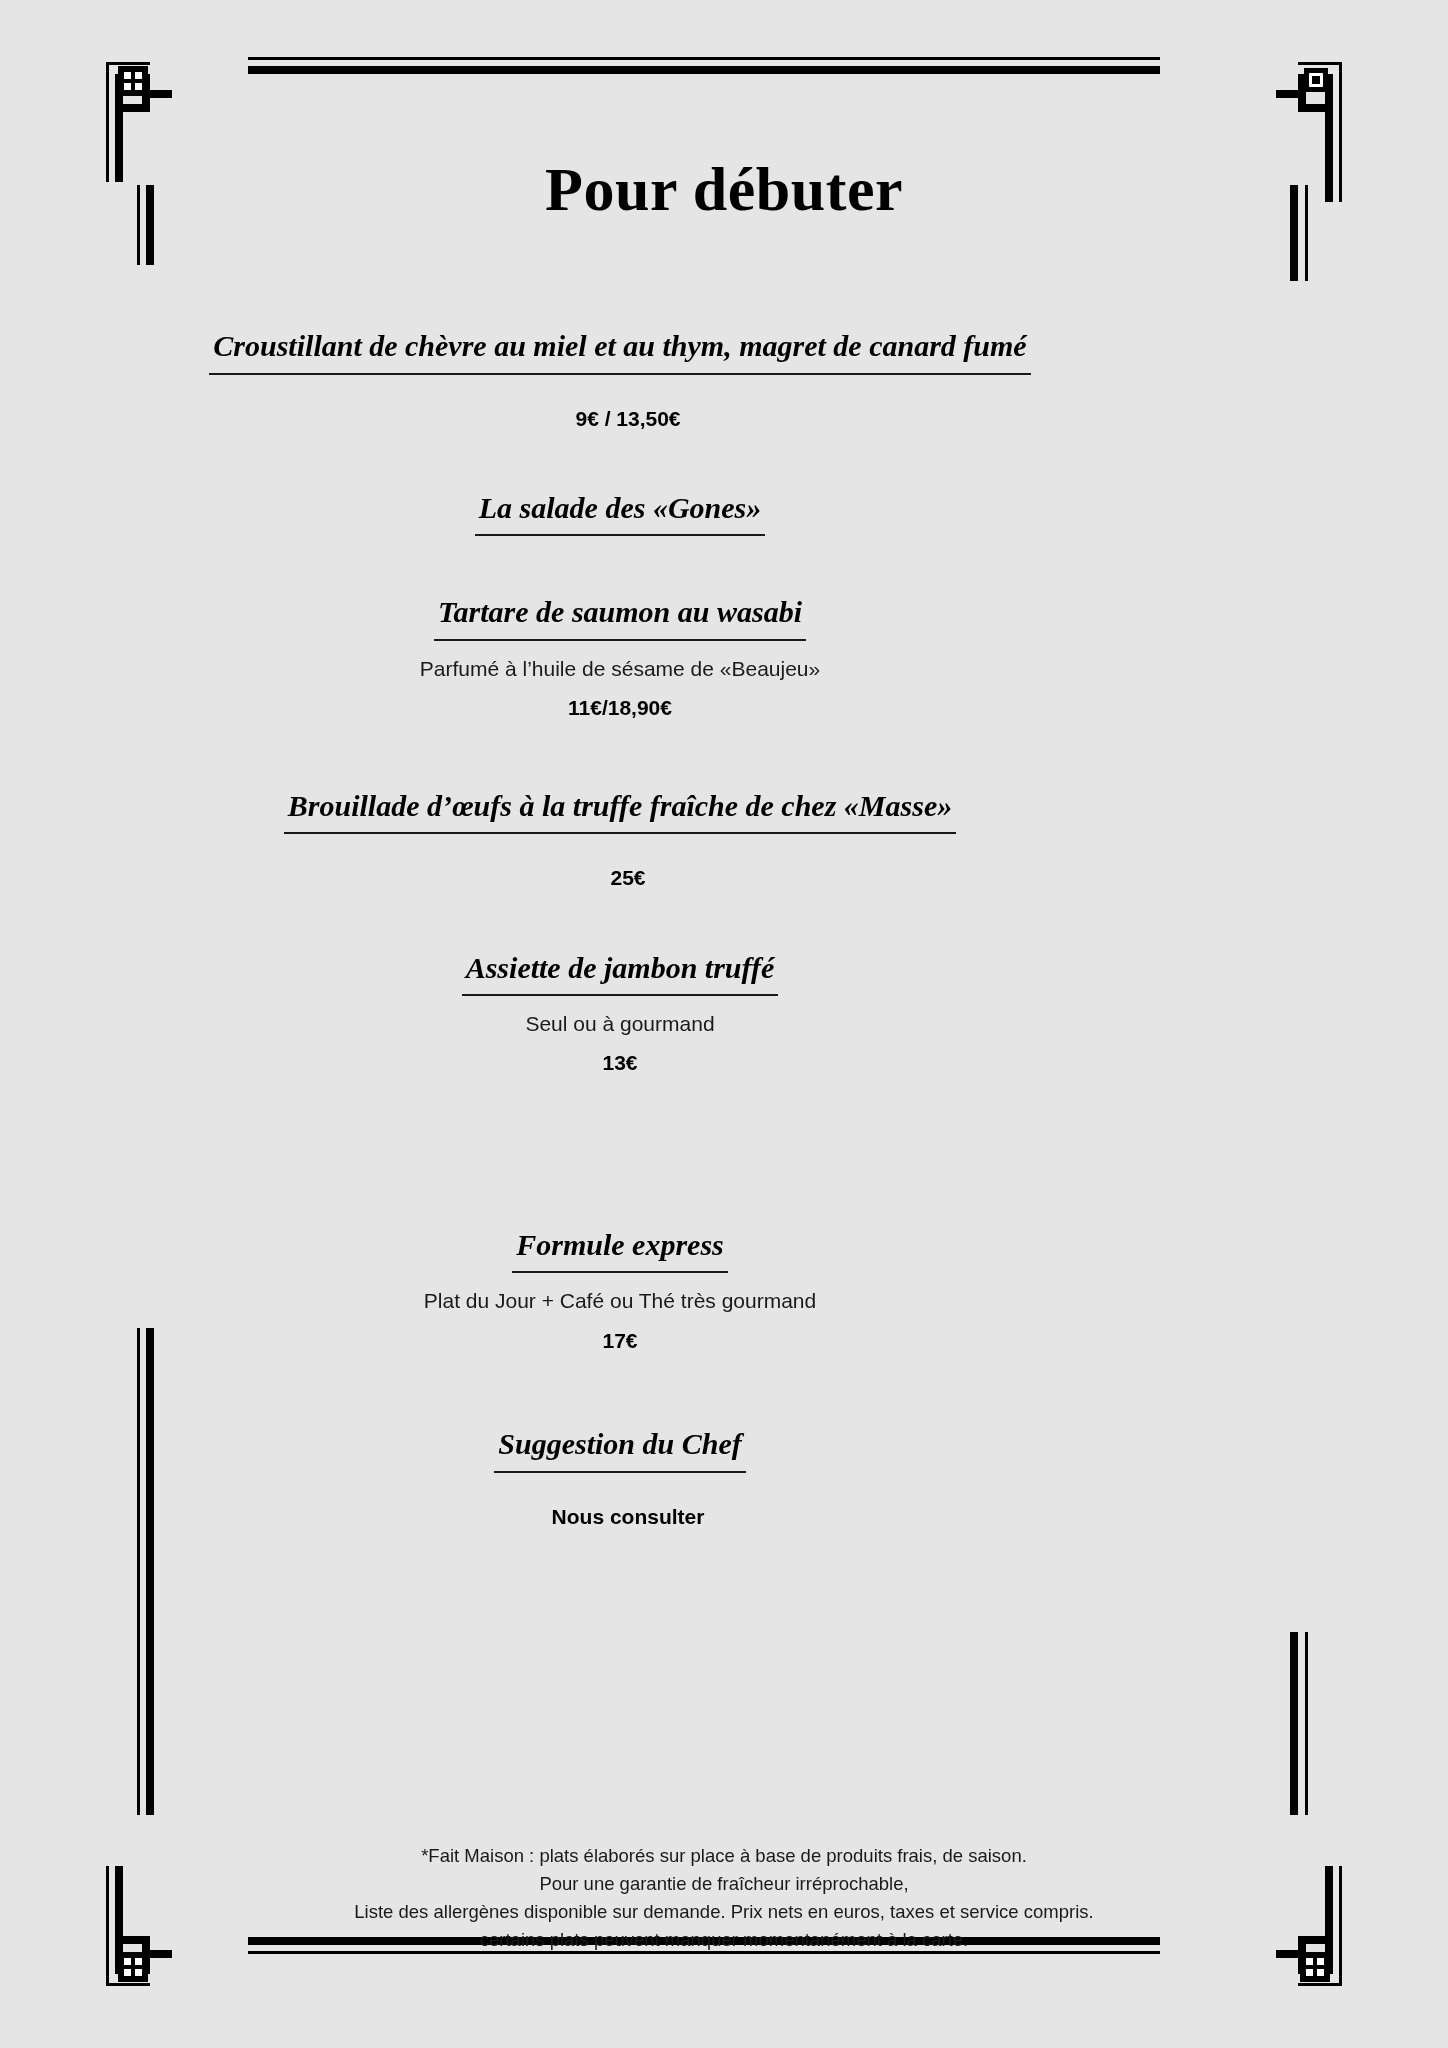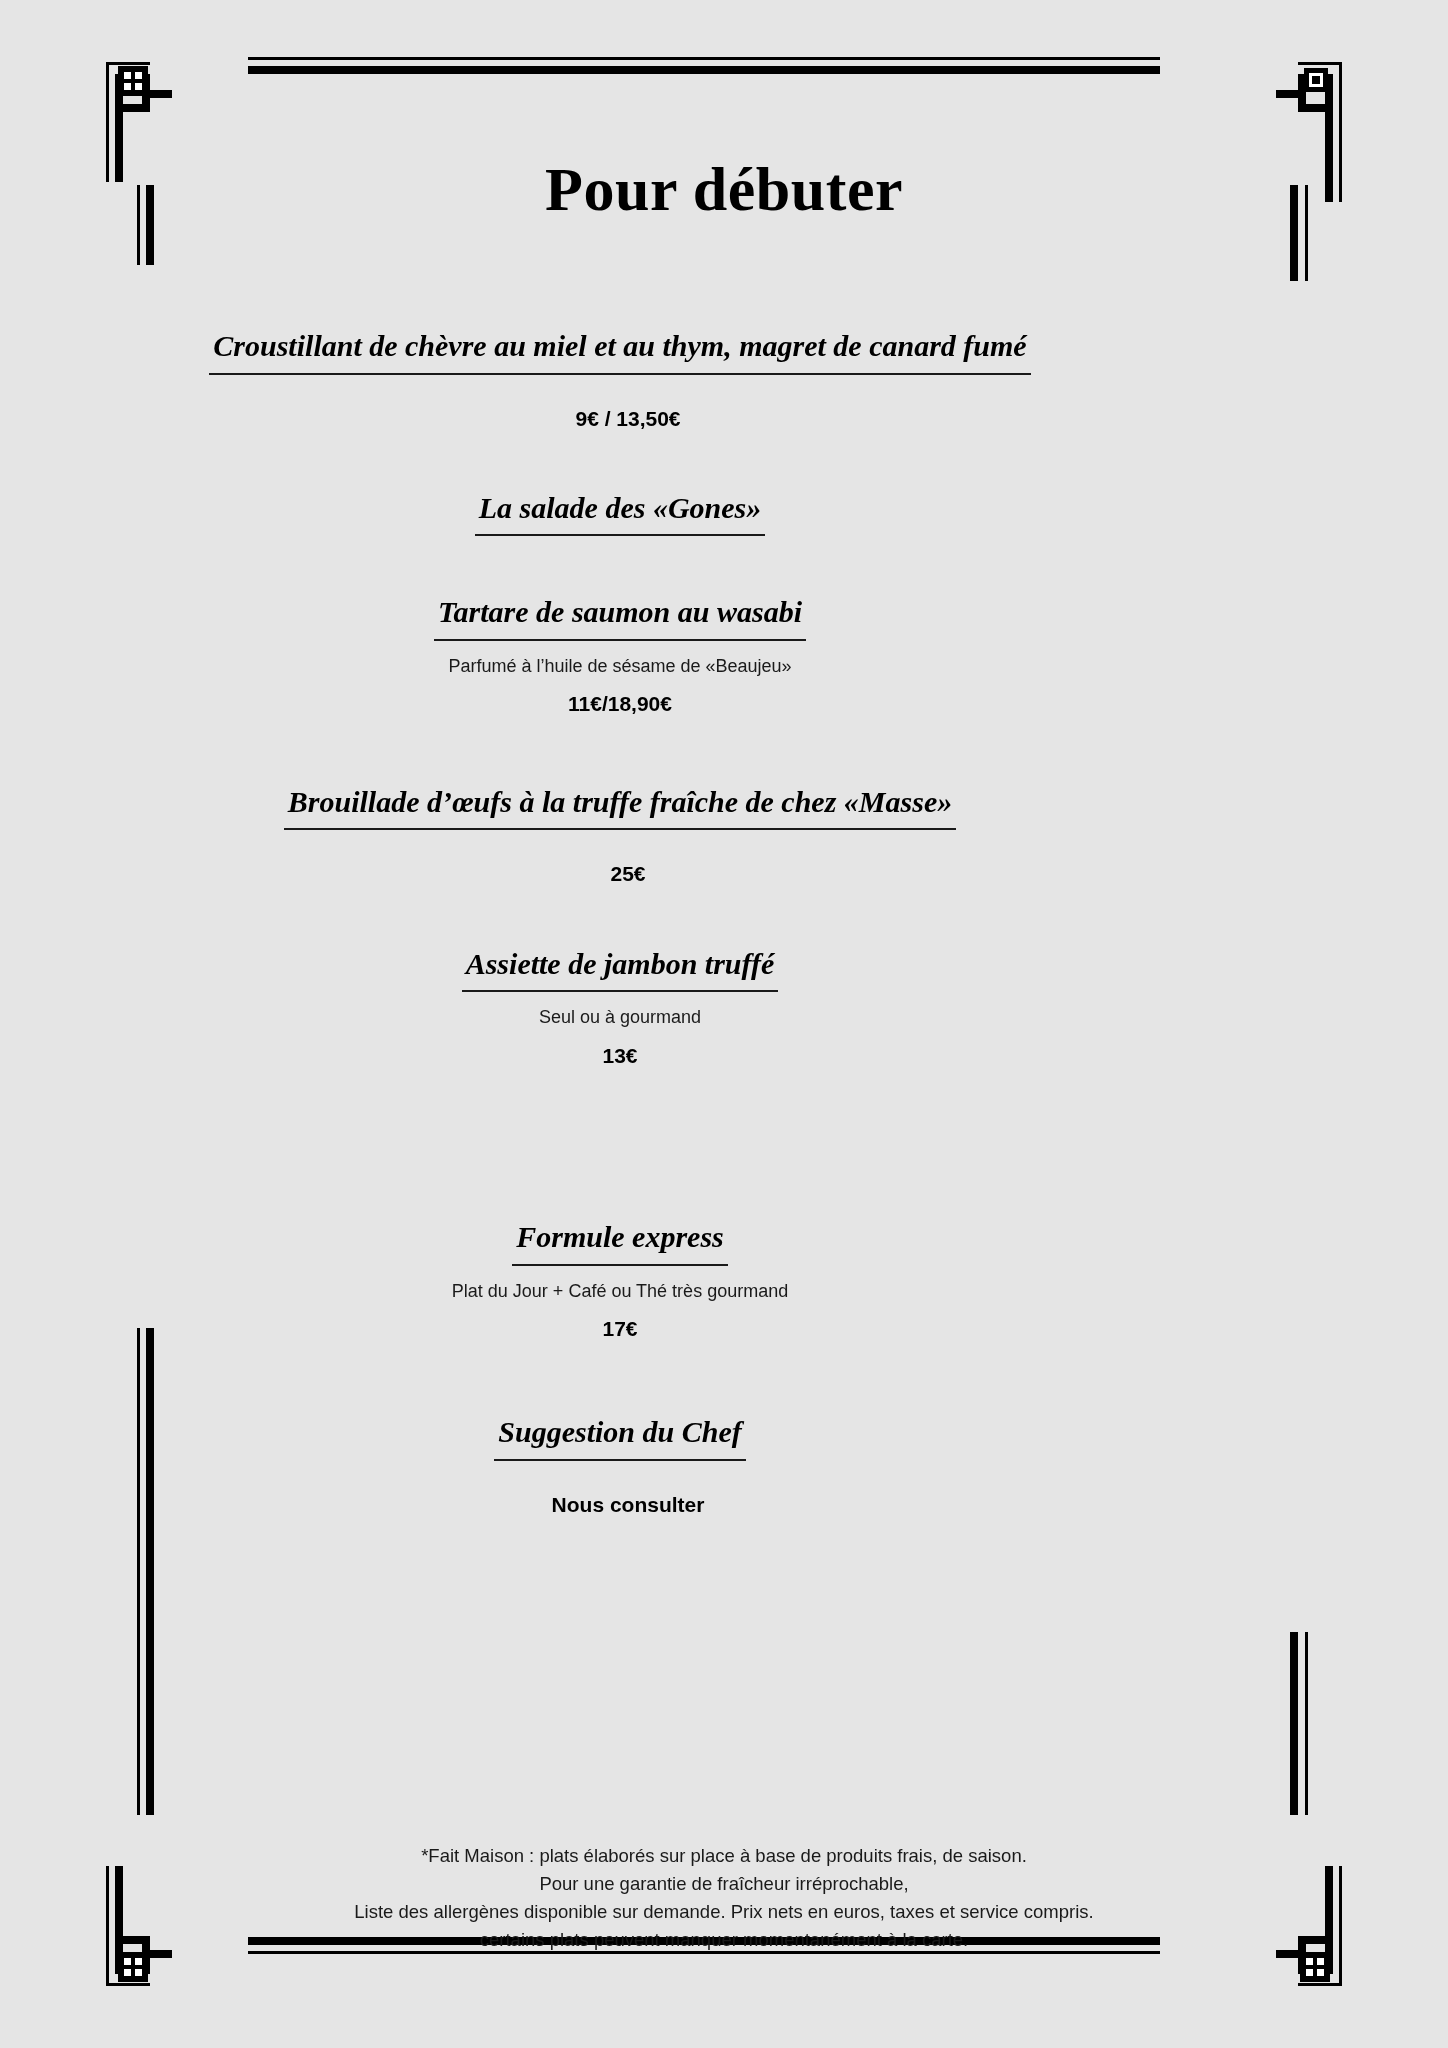--- a/index.html
+++ b/index.html
@@ -97,21 +97,21 @@
     font-weight: bold;
     font-size: 30px;
     line-height: 1.22;
     color: #000;
     border-bottom: 2.5px solid #1a1a1a;
     padding: 0 4px 8px 4px;
     white-space: nowrap;
   }
   .item-desc {
     font-family: "Liberation Sans", sans-serif;
-    font-size: 18px;
+    font-size: 21px;
     font-weight: normal;
     color: #1a1a1a;
     margin-top: 14px;
     line-height: 1.3;
   }
   .item-price {
     font-family: "Liberation Sans", sans-serif;
     font-size: 21px;
     font-weight: bold;
     color: #000;

